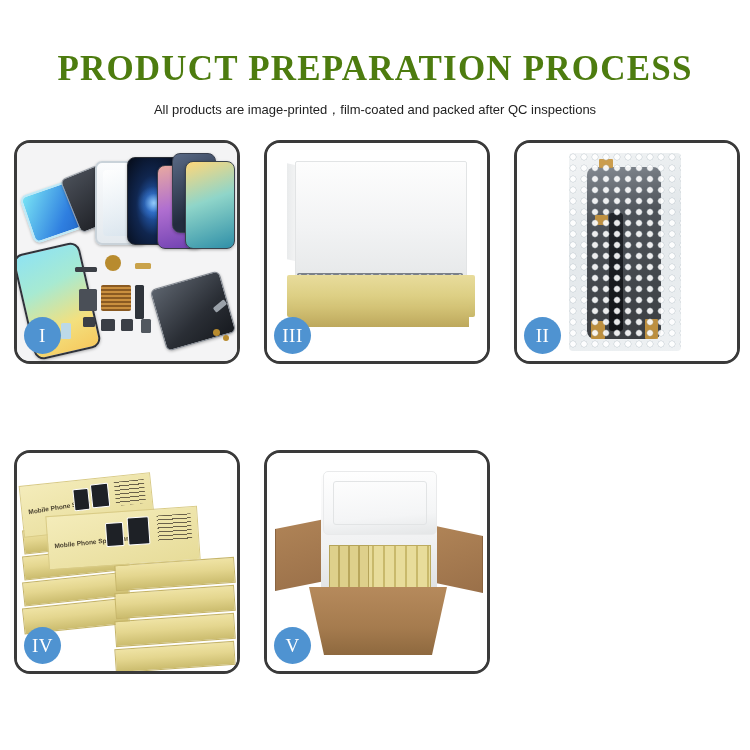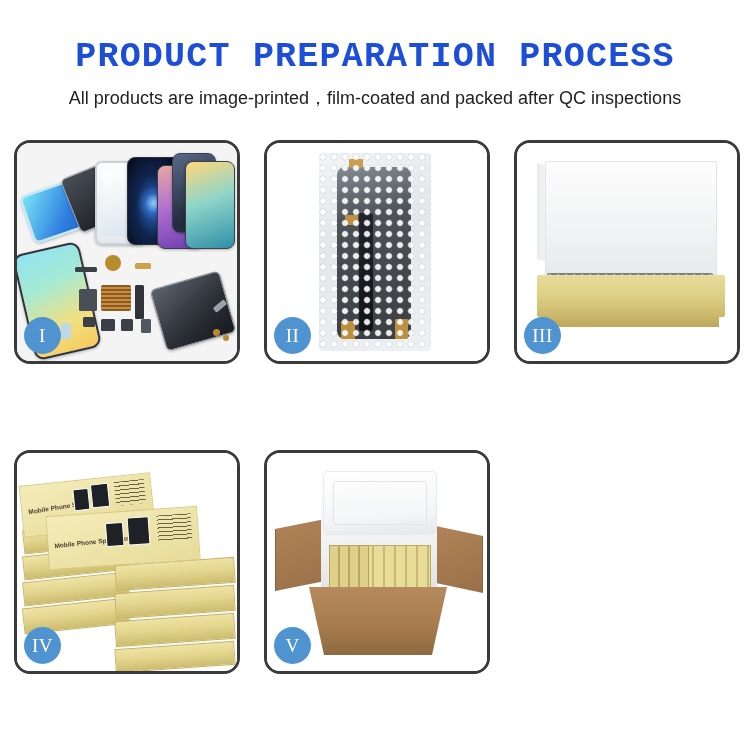--- a/index.html
+++ b/index.html
@@ -14,32 +14,32 @@
     overflow: hidden;
     position: relative;
   }
 
   
   #header {
     text-align: center;
     padding-top: 38px;
   }
   #page-title {
-    font-family: Liberation Mono, monospace;
+    font-family: Liberation Serif, serif;
     font-size: 35px;
     font-weight: bold;
     letter-spacing: 1.2px;
-    color: #1d4ed8;
+    color: #4d7c0f;
     line-height: 1.1;
-    margin: 0;
+    margin: 12px;
     white-space: nowrap;
   }
   #page-subtitle {
     font-family: "Liberation Sans", sans-serif;
-    font-size: 18px;
+    font-size: 13px;
     font-weight: normal;
     color: #222222;
     margin: 9px 0 0 0;
     white-space: nowrap;
   }
 
   
   #process-grid {
     position: absolute;
     top: 140px;
@@ -391,47 +391,47 @@
       <div class="chip" style="left:124px;top:176px;width:10px;height:14px;background:#52585f;"></div>
       <div class="chip" style="left:44px;top:180px;width:10px;height:16px;background:#bcd9e8;"></div>
       <div class="chip" style="left:196px;top:160px;width:14px;height:6px;background:#9aa1a9;transform:rotate(-40deg);"></div>
       <div class="chip chip-gold" style="left:196px;top:186px;width:7px;height:7px;"></div>
       <div class="chip chip-gold" style="left:206px;top:192px;width:6px;height:6px;"></div>
     </div>
     <div class="step-badge">I</div>
   </div>
 
   <div class="step-card">
+    <div class="step-scene scene-boxlid">
+      <div class="lid-flap-l"></div>
+      <div class="lid-flap-r"></div>
+      <div class="lid-white"></div>
+      <div class="tray-contents"></div>
+      <div class="box-tray"></div>
+      <div class="box-tray-front"></div>
+    </div>
+    <div class="step-badge">III</div>
+  </div>
+
+  <div class="step-card">
     <div class="step-scene scene-bubble">
       <div class="bubble-pouch">
         <div class="wrapped-screen"></div>
         <div class="flex-cable"></div>
         <div class="tape" style="left:30px;top:6px;width:14px;height:9px;"></div>
         <div class="tape" style="left:26px;top:62px;width:13px;height:10px;"></div>
         <div class="tape" style="left:22px;top:168px;width:14px;height:18px;"></div>
         <div class="tape" style="left:76px;top:166px;width:13px;height:20px;"></div>
         <div class="bubble-texture"></div>
       </div>
     </div>
     <div class="step-badge">II</div>
   </div>
 
   <div class="step-card">
-    <div class="step-scene scene-boxlid">
-      <div class="lid-flap-l"></div>
-      <div class="lid-flap-r"></div>
-      <div class="lid-white"></div>
-      <div class="tray-contents"></div>
-      <div class="box-tray"></div>
-      <div class="box-tray-front"></div>
-    </div>
-    <div class="step-badge">III</div>
-  </div>
-
-  <div class="step-card">
     <div class="step-scene scene-stack">
 
       <div class="stack-box" style="left:6px;top:72px;width:104px;height:22px;transform:rotate(-6deg);"></div>
       <div class="stack-box" style="left:6px;top:98px;width:104px;height:22px;transform:rotate(-6deg);"></div>
       <div class="stack-box" style="left:6px;top:124px;width:104px;height:22px;transform:rotate(-6deg);"></div>
       <div class="stack-box" style="left:6px;top:150px;width:104px;height:24px;transform:rotate(-6deg);"></div>
 
       <div class="stack-box" style="left:98px;top:108px;width:118px;height:24px;transform:rotate(-4deg);"></div>
       <div class="stack-box" style="left:98px;top:136px;width:118px;height:24px;transform:rotate(-4deg);"></div>
       <div class="stack-box" style="left:98px;top:164px;width:118px;height:24px;transform:rotate(-4deg);"></div>

